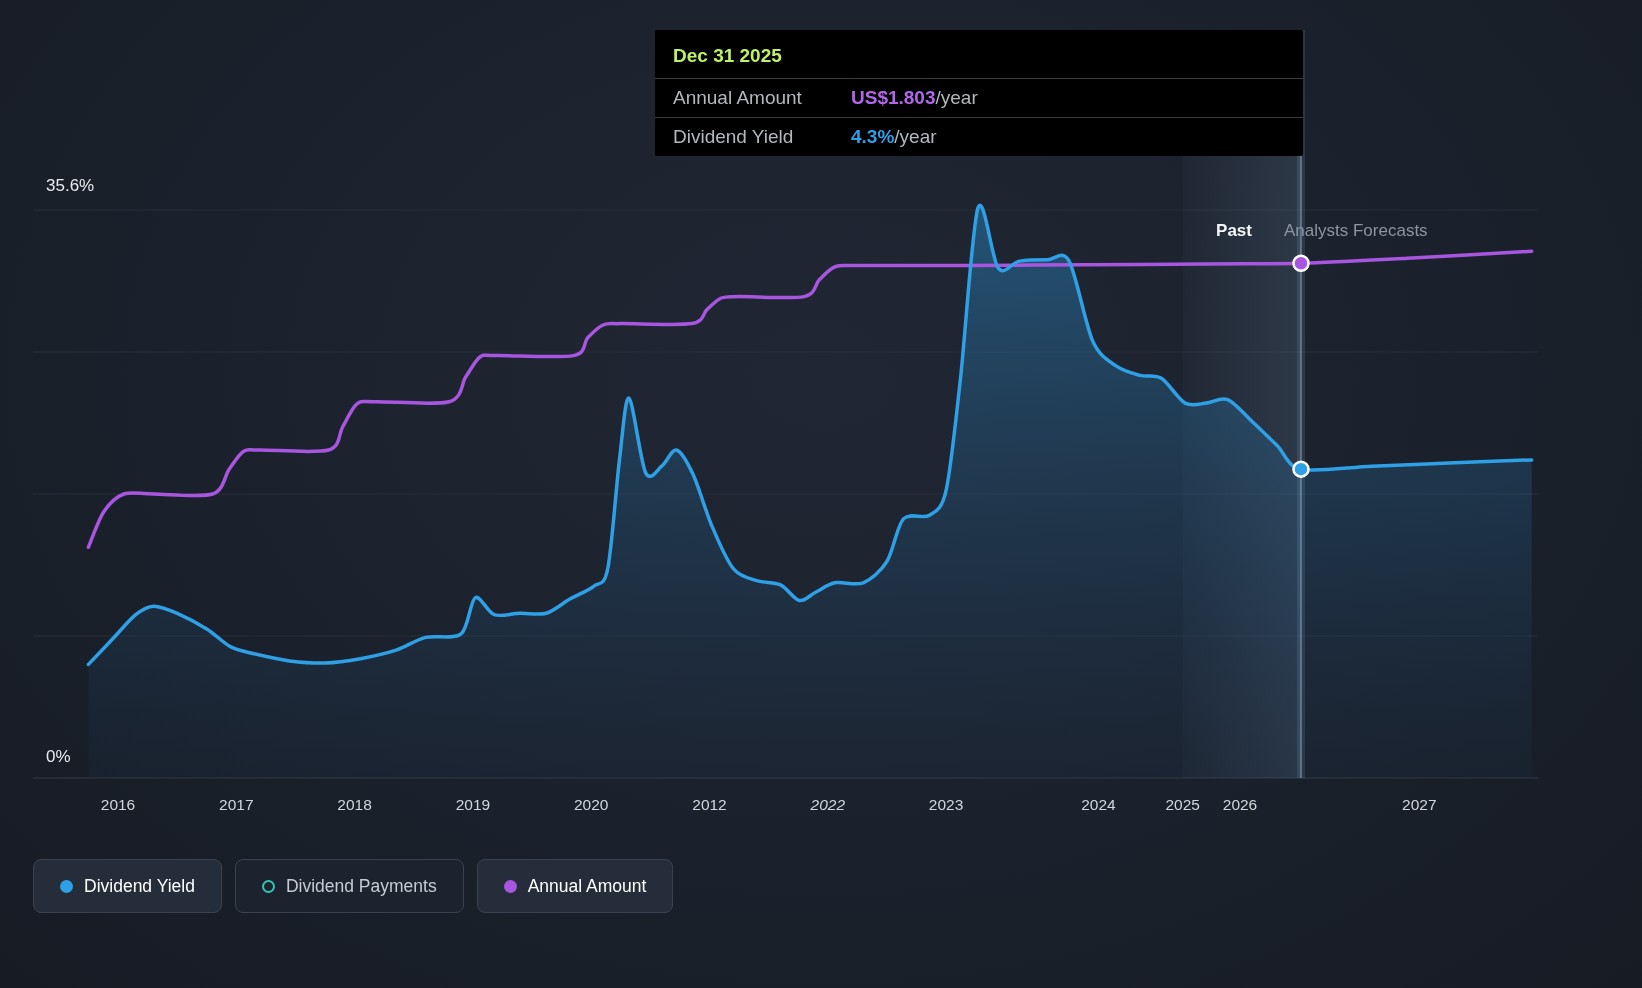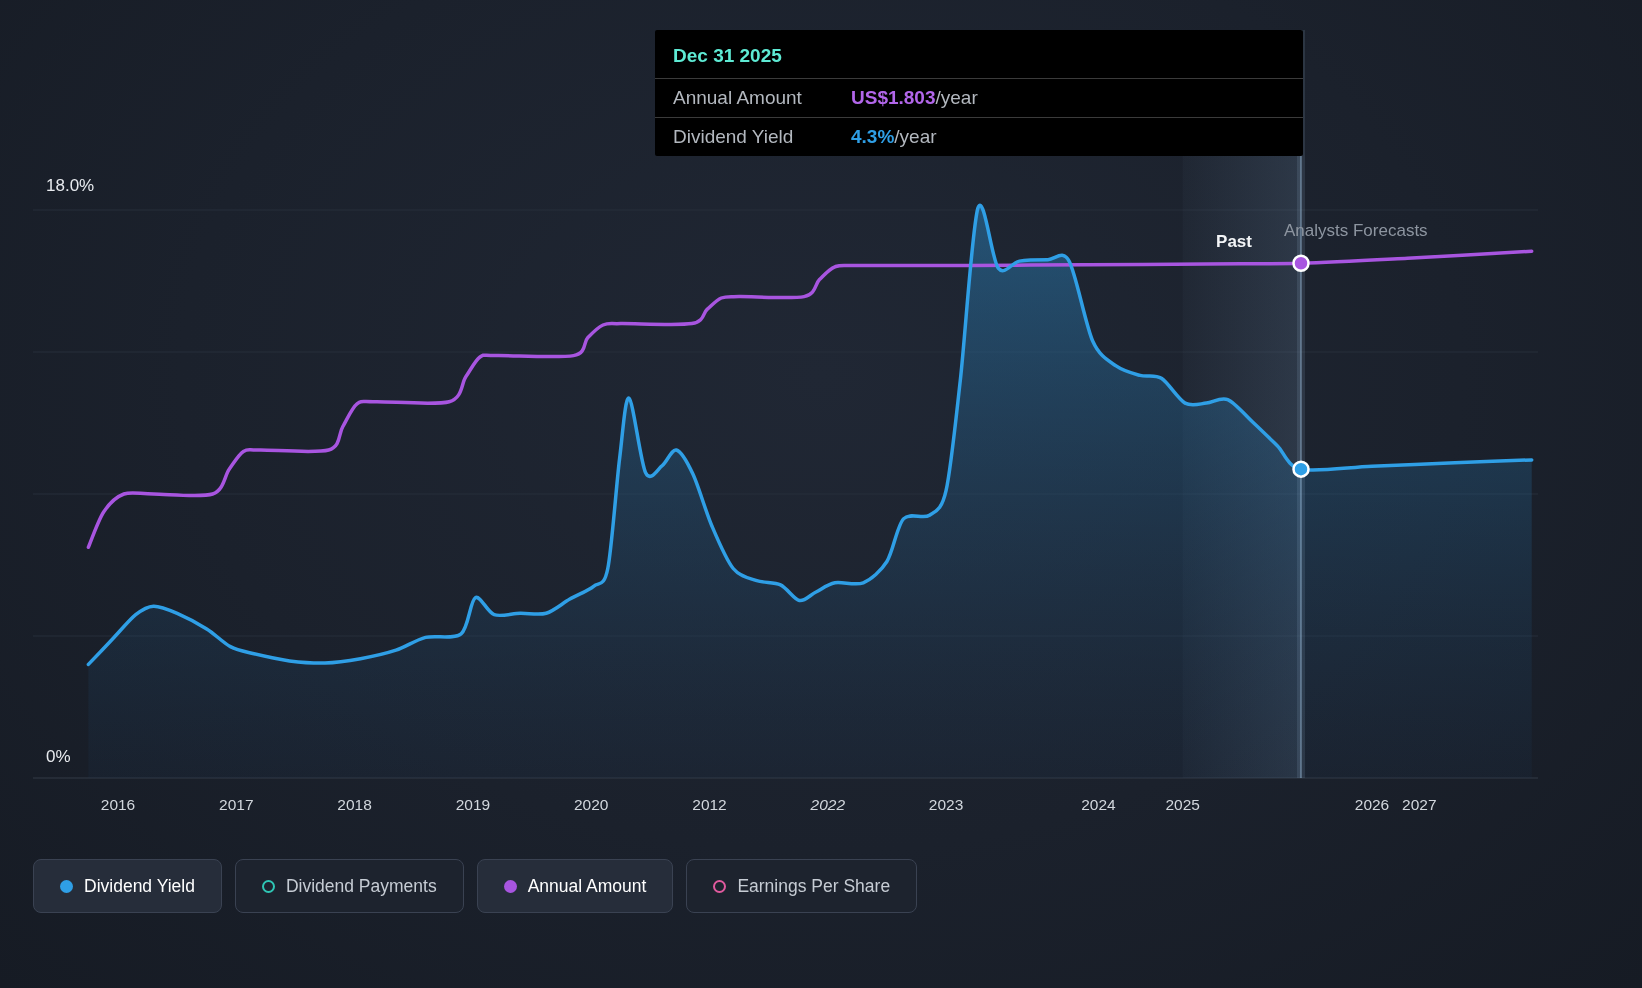--- a/index.html
+++ b/index.html
@@ -7,27 +7,27 @@
   .stage{
     position:relative;width:1642px;height:988px;overflow:hidden;
     background:radial-gradient(ellipse at 50% 38%, #202734 0%, #1b212c 55%, #161b24 100%);
     font-family:"Liberation Sans", sans-serif;
     -webkit-font-smoothing:antialiased;
   }
   .chart-svg{position:absolute;left:0;top:0;width:1642px;height:988px;display:block;}
   .y-label{position:absolute;color:#e8ebef;font-size:17px;z-index:2;}
   .y-label.top{left:46px;top:176px;}
   .y-label.bottom{left:46px;top:747px;}
-  .past-label{position:absolute;left:1150px;top:232px;width:102px;text-align:right;color:#f3f5f7;font-size:17px;font-weight:700;z-index:2;}
+  .past-label{position:absolute;left:1150px;top:221px;width:102px;text-align:right;color:#f3f5f7;font-size:17px;font-weight:700;z-index:2;}
   .forecast-label{position:absolute;left:1284px;top:221px;color:#8d95a0;font-size:17px;z-index:2;}
   .x-ticks{position:absolute;left:0;top:0;width:100%;height:100%;z-index:2;pointer-events:none;}
   .x-tick{position:absolute;top:796px;transform:translateX(-50%);color:#d2d7dd;font-size:15.5px;}
   
   .tooltip{position:absolute;left:655px;top:30px;width:648px;background:#000;z-index:6;border-radius:2px;}
-  .tooltip-title{padding:15px 18px 11px 18px;font-size:19px;font-weight:700;color:#5eead4;}
+  .tooltip-title{padding:15px 18px 11px 18px;font-size:19px;font-weight:700;color:#bef264;}
   .tooltip-row{display:flex;align-items:baseline;border-top:1px solid #3b3b3b;padding:8px 18px;font-size:19px;}
   .t-label{width:178px;color:#b3b8bf;flex:none;}
   .t-value{font-weight:700;}
   .t-suffix{color:#b3b8bf;font-weight:400;text-align:right;}
   
   .legend{position:absolute;left:33px;top:859px;display:flex;gap:13px;z-index:3;}
   .legend-btn{
     display:flex;align-items:center;gap:11px;height:54px;padding:0 26px;
     background:#1d232e;border:1px solid #3a4252;border-radius:8px;
     color:#c6ccd4;font-size:17.5px;font-family:"Liberation Sans",sans-serif;cursor:pointer;
@@ -60,38 +60,38 @@
       <rect x="1182.7" y="30" width="118.29999999999995" height="748" fill="url(#bandGrad)"></rect>
       <path d="M88.4,664.4C92.0,660.7 105.0,647.0 112.1,639.5C119.2,632.1 129.5,619.7 135.7,614.7C142.0,609.7 147.3,606.4 153.5,606.2C159.7,606.0 169.2,609.9 177.2,613.3C185.1,616.7 198.7,623.9 206.7,628.9C214.7,633.9 223.3,642.9 230.4,646.6C237.5,650.4 245.2,651.6 254.0,653.8C262.9,655.9 278.9,659.5 289.5,660.9C300.2,662.2 314.4,663.3 325.0,663.0C335.7,662.7 349.9,660.6 360.5,658.7C371.2,656.8 386.2,653.4 396.0,650.2C405.8,647.0 415.8,639.9 425.6,637.4C435.3,635.0 453.6,639.8 461.1,633.9C468.5,627.9 470.3,600.5 475.3,597.7C480.2,594.8 487.5,612.4 494.2,614.7C500.9,617.0 512.4,613.5 520.2,613.3C528.0,613.1 538.8,615.4 546.2,613.3C553.7,611.1 562.8,603.1 569.9,599.1C577.0,595.0 587.9,590.9 593.6,586.3C599.2,581.7 603.9,587.7 607.8,568.5C611.7,549.4 616.4,484.1 619.6,458.5C622.8,432.9 625.2,396.0 629.1,398.2C633.0,400.3 640.6,462.6 645.6,472.7C650.6,482.8 657.6,469.0 662.2,465.6C666.8,462.2 671.8,448.7 676.4,450.0C681.0,451.3 687.6,462.7 692.9,474.1C698.3,485.5 705.8,511.8 711.9,526.0C717.9,540.1 726.4,560.3 733.2,568.5C739.9,576.8 749.7,578.2 756.8,580.6C763.9,583.1 774.1,581.9 780.5,584.9C786.9,587.9 794.1,599.4 799.4,600.5C804.7,601.6 810.6,594.6 816.0,592.0C821.3,589.3 827.8,584.1 834.9,582.8C842.0,581.4 855.5,585.9 863.3,582.8C871.1,579.6 880.9,571.0 886.9,561.5C893.0,551.9 897.1,525.8 903.5,518.9C909.9,511.9 923.1,519.6 929.5,515.3C935.9,511.0 941.5,510.7 946.1,490.4C950.7,470.2 955.5,422.8 960.3,380.4C965.1,338.0 972.4,224.7 978.0,207.9C983.7,191.0 991.9,260.2 998.2,268.2C1004.4,276.2 1012.0,262.4 1019.4,261.1C1026.9,259.8 1040.4,259.7 1047.8,259.7C1055.3,259.7 1062.4,248.9 1069.1,261.1C1075.9,273.4 1085.7,325.6 1092.8,341.3C1099.9,357.1 1109.4,361.1 1116.5,366.2C1123.6,371.3 1133.4,373.6 1140.1,375.4C1146.9,377.2 1154.7,374.1 1161.4,378.3C1168.1,382.4 1178.3,399.4 1185.1,403.1C1191.8,406.8 1200.0,403.7 1206.4,403.1C1212.7,402.6 1220.6,396.6 1227.7,399.6C1234.8,402.6 1246.2,416.1 1253.7,423.0C1261.1,429.9 1270.2,438.8 1277.3,445.7C1284.4,452.6 1286.8,466.1 1301.0,469.2C1315.2,472.2 1348.9,467.3 1372.0,466.3C1395.0,465.4 1430.8,463.7 1454.8,462.8C1478.7,461.8 1520.2,460.3 1531.7,459.9L1531.7,778 L88.4,778 Z" fill="url(#areaGrad)" stroke="none"></path>
       <path d="M88.4,547.3C90.7,541.9 98.5,519.7 103.8,511.8C109.1,503.8 116.5,496.7 123.9,494.0C131.4,491.3 140.2,494.0 153.5,494.0C166.8,494.0 201.3,497.7 212.6,494.0C224.0,490.3 224.6,475.5 229.2,469.2C233.8,462.8 238.8,454.3 243.4,451.4C248.0,448.5 247.2,450.2 260.0,450.0C272.7,449.8 316.2,453.5 328.6,450.0C341.0,446.5 338.5,433.5 342.8,426.6C347.0,419.6 352.0,407.6 357.0,403.8C361.9,400.1 362.1,402.0 375.9,401.7C389.7,401.4 435.8,405.4 449.2,401.7C462.7,398.0 461.2,383.6 465.8,376.8C470.4,370.1 475.4,360.2 480.0,357.0C484.6,353.8 482.5,355.8 496.6,355.6C510.6,355.3 559.8,358.2 573.5,355.6C587.1,352.9 583.2,342.4 587.7,337.8C592.1,333.2 598.1,327.1 603.0,325.0C608.0,322.9 607.5,323.8 620.8,323.6C634.1,323.4 678.8,325.7 691.8,323.6C704.7,321.5 702.7,313.2 707.1,309.4C711.6,305.6 716.5,300.0 721.3,298.0C726.1,296.1 726.7,296.8 739.1,296.6C751.5,296.4 792.1,299.2 804.1,296.6C816.2,294.1 814.9,284.1 819.5,279.6C824.1,275.1 829.2,268.9 834.9,266.8C840.6,264.7 837.1,265.6 857.4,265.4C877.6,265.2 935.2,265.5 969.8,265.4C1004.4,265.3 1052.6,264.9 1088.1,264.7C1123.6,264.5 1174.4,264.2 1206.4,264.0C1238.3,263.7 1270.8,264.1 1301.0,263.3C1331.2,262.4 1372.9,260.1 1407.5,258.3C1442.1,256.5 1513.1,252.2 1531.7,251.2" fill="none" stroke="#a855e0" stroke-width="3.5" stroke-linecap="round" stroke-linejoin="round"></path>
       <path d="M88.4,664.4C92.0,660.7 105.0,647.0 112.1,639.5C119.2,632.1 129.5,619.7 135.7,614.7C142.0,609.7 147.3,606.4 153.5,606.2C159.7,606.0 169.2,609.9 177.2,613.3C185.1,616.7 198.7,623.9 206.7,628.9C214.7,633.9 223.3,642.9 230.4,646.6C237.5,650.4 245.2,651.6 254.0,653.8C262.9,655.9 278.9,659.5 289.5,660.9C300.2,662.2 314.4,663.3 325.0,663.0C335.7,662.7 349.9,660.6 360.5,658.7C371.2,656.8 386.2,653.4 396.0,650.2C405.8,647.0 415.8,639.9 425.6,637.4C435.3,635.0 453.6,639.8 461.1,633.9C468.5,627.9 470.3,600.5 475.3,597.7C480.2,594.8 487.5,612.4 494.2,614.7C500.9,617.0 512.4,613.5 520.2,613.3C528.0,613.1 538.8,615.4 546.2,613.3C553.7,611.1 562.8,603.1 569.9,599.1C577.0,595.0 587.9,590.9 593.6,586.3C599.2,581.7 603.9,587.7 607.8,568.5C611.7,549.4 616.4,484.1 619.6,458.5C622.8,432.9 625.2,396.0 629.1,398.2C633.0,400.3 640.6,462.6 645.6,472.7C650.6,482.8 657.6,469.0 662.2,465.6C666.8,462.2 671.8,448.7 676.4,450.0C681.0,451.3 687.6,462.7 692.9,474.1C698.3,485.5 705.8,511.8 711.9,526.0C717.9,540.1 726.4,560.3 733.2,568.5C739.9,576.8 749.7,578.2 756.8,580.6C763.9,583.1 774.1,581.9 780.5,584.9C786.9,587.9 794.1,599.4 799.4,600.5C804.7,601.6 810.6,594.6 816.0,592.0C821.3,589.3 827.8,584.1 834.9,582.8C842.0,581.4 855.5,585.9 863.3,582.8C871.1,579.6 880.9,571.0 886.9,561.5C893.0,551.9 897.1,525.8 903.5,518.9C909.9,511.9 923.1,519.6 929.5,515.3C935.9,511.0 941.5,510.7 946.1,490.4C950.7,470.2 955.5,422.8 960.3,380.4C965.1,338.0 972.4,224.7 978.0,207.9C983.7,191.0 991.9,260.2 998.2,268.2C1004.4,276.2 1012.0,262.4 1019.4,261.1C1026.9,259.8 1040.4,259.7 1047.8,259.7C1055.3,259.7 1062.4,248.9 1069.1,261.1C1075.9,273.4 1085.7,325.6 1092.8,341.3C1099.9,357.1 1109.4,361.1 1116.5,366.2C1123.6,371.3 1133.4,373.6 1140.1,375.4C1146.9,377.2 1154.7,374.1 1161.4,378.3C1168.1,382.4 1178.3,399.4 1185.1,403.1C1191.8,406.8 1200.0,403.7 1206.4,403.1C1212.7,402.6 1220.6,396.6 1227.7,399.6C1234.8,402.6 1246.2,416.1 1253.7,423.0C1261.1,429.9 1270.2,438.8 1277.3,445.7C1284.4,452.6 1286.8,466.1 1301.0,469.2C1315.2,472.2 1348.9,467.3 1372.0,466.3C1395.0,465.4 1430.8,463.7 1454.8,462.8C1478.7,461.8 1520.2,460.3 1531.7,459.9" fill="none" stroke="#2f9fe6" stroke-width="3.5" stroke-linecap="round" stroke-linejoin="round"></path>
       <line x1="1301" y1="30" x2="1301" y2="778" stroke="#aacdef" stroke-opacity="0.12" stroke-width="8"></line>
       <line x1="1301" y1="30" x2="1301" y2="778" stroke="#aacdef" stroke-opacity="0.35" stroke-width="2"></line>
       <circle cx="1301" cy="263.25" r="7.5" fill="#a855e0" stroke="#ffffff" stroke-width="2.5"></circle>
       <circle cx="1301" cy="469.15000000000003" r="7.5" fill="#2f9fe6" stroke="#ffffff" stroke-width="2.5"></circle>
     </svg>
 
-  <div class="y-label top">18.0%</div>
+  <div class="y-label top">35.6%</div>
   <div class="y-label bottom">0%</div>
 
   <div class="past-label">Past</div>
   <div class="forecast-label">Analysts Forecasts</div>
 
   <div class="x-ticks" id="x-ticks">
       <span class="x-tick" style="left: 118px;">2016</span>
       <span class="x-tick" style="left: 236.3px;">2017</span>
       <span class="x-tick" style="left: 354.6px;">2018</span>
       <span class="x-tick" style="left: 472.9px;">2019</span>
       <span class="x-tick" style="left: 591.2px;">2020</span>
       <span class="x-tick" style="left: 709.5px;">2012</span>
       <span class="x-tick" style="left: 827.8px; font-style: italic;">2022</span>
       <span class="x-tick" style="left: 946.1px;">2023</span>
       <span class="x-tick" style="left: 1064.4px; margin-left: 34px;">2024</span>
       <span class="x-tick" style="left: 1182.7px;">2025</span>
-      <span class="x-tick" style="left: 1372px;">2026</span>
+      <span class="x-tick" style="left: 1240px;">2026</span>
       <span class="x-tick" style="left: 1419.3px;">2027</span>
     </div>
 
   <div class="tooltip">
     <div class="tooltip-title">Dec 31 2025</div>
     <div class="tooltip-row">
       <span class="t-label">Annual Amount</span>
       <span class="t-value" style="color: rgb(178, 102, 234);">US$1.803</span>
       <span class="t-suffix">/year</span>
     </div>
@@ -108,19 +108,15 @@
       <span>Dividend Yield</span>
     </button>
     <button class="legend-btn">
       <span class="dot open" style="border-color: rgb(47, 198, 181);"></span>
       <span>Dividend Payments</span>
     </button>
     <button class="legend-btn active">
       <span class="dot" style="background: rgb(168, 85, 224);"></span>
       <span>Annual Amount</span>
     </button>
-    <button class="legend-btn">
-      <span class="dot open" style="border-color: rgb(224, 90, 158);"></span>
-      <span>Earnings Per Share</span>
-    </button>
   </div>
 
 </div>
 
 </body></html>

